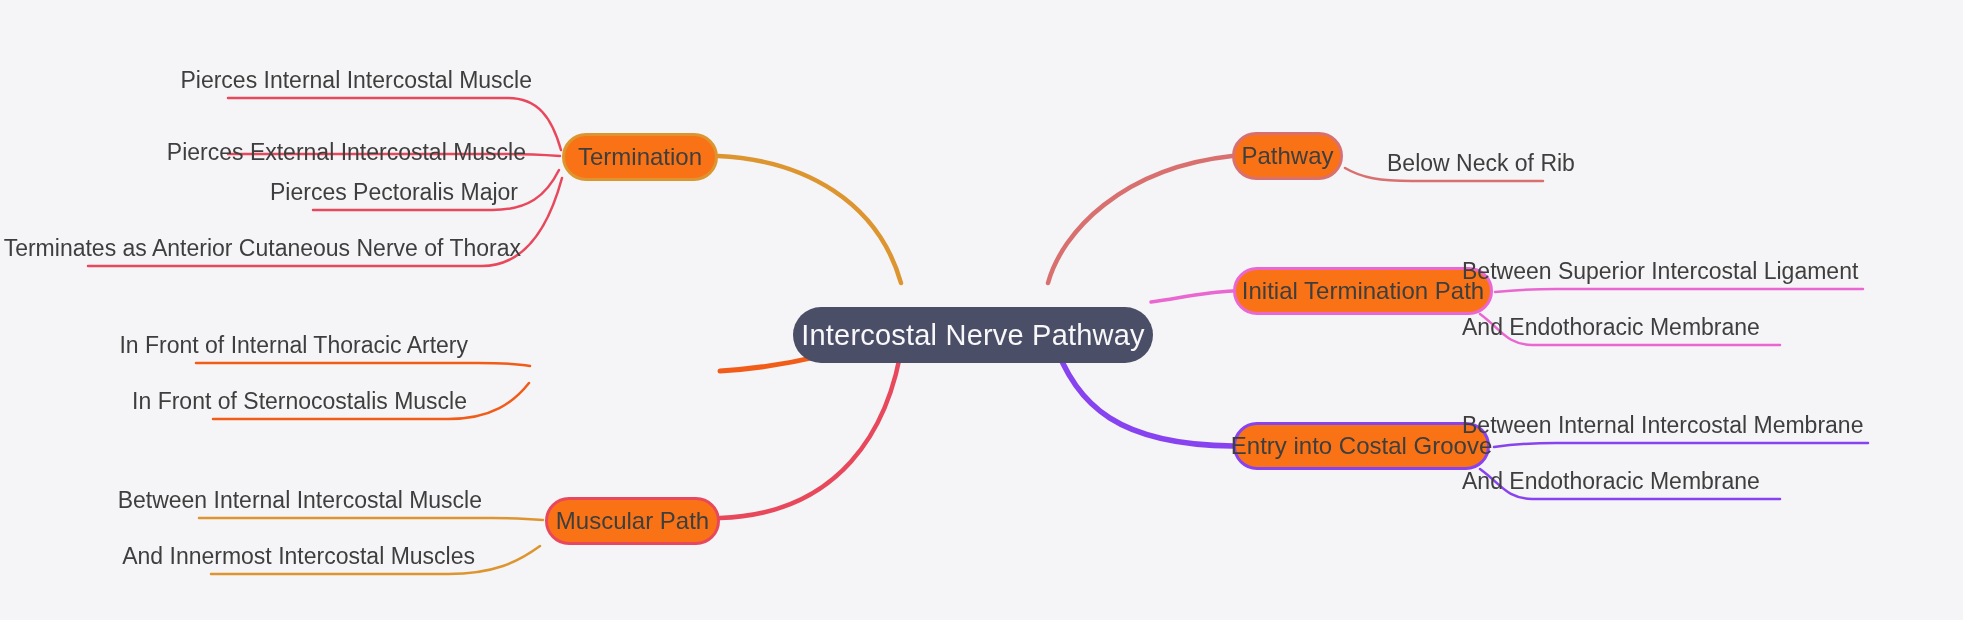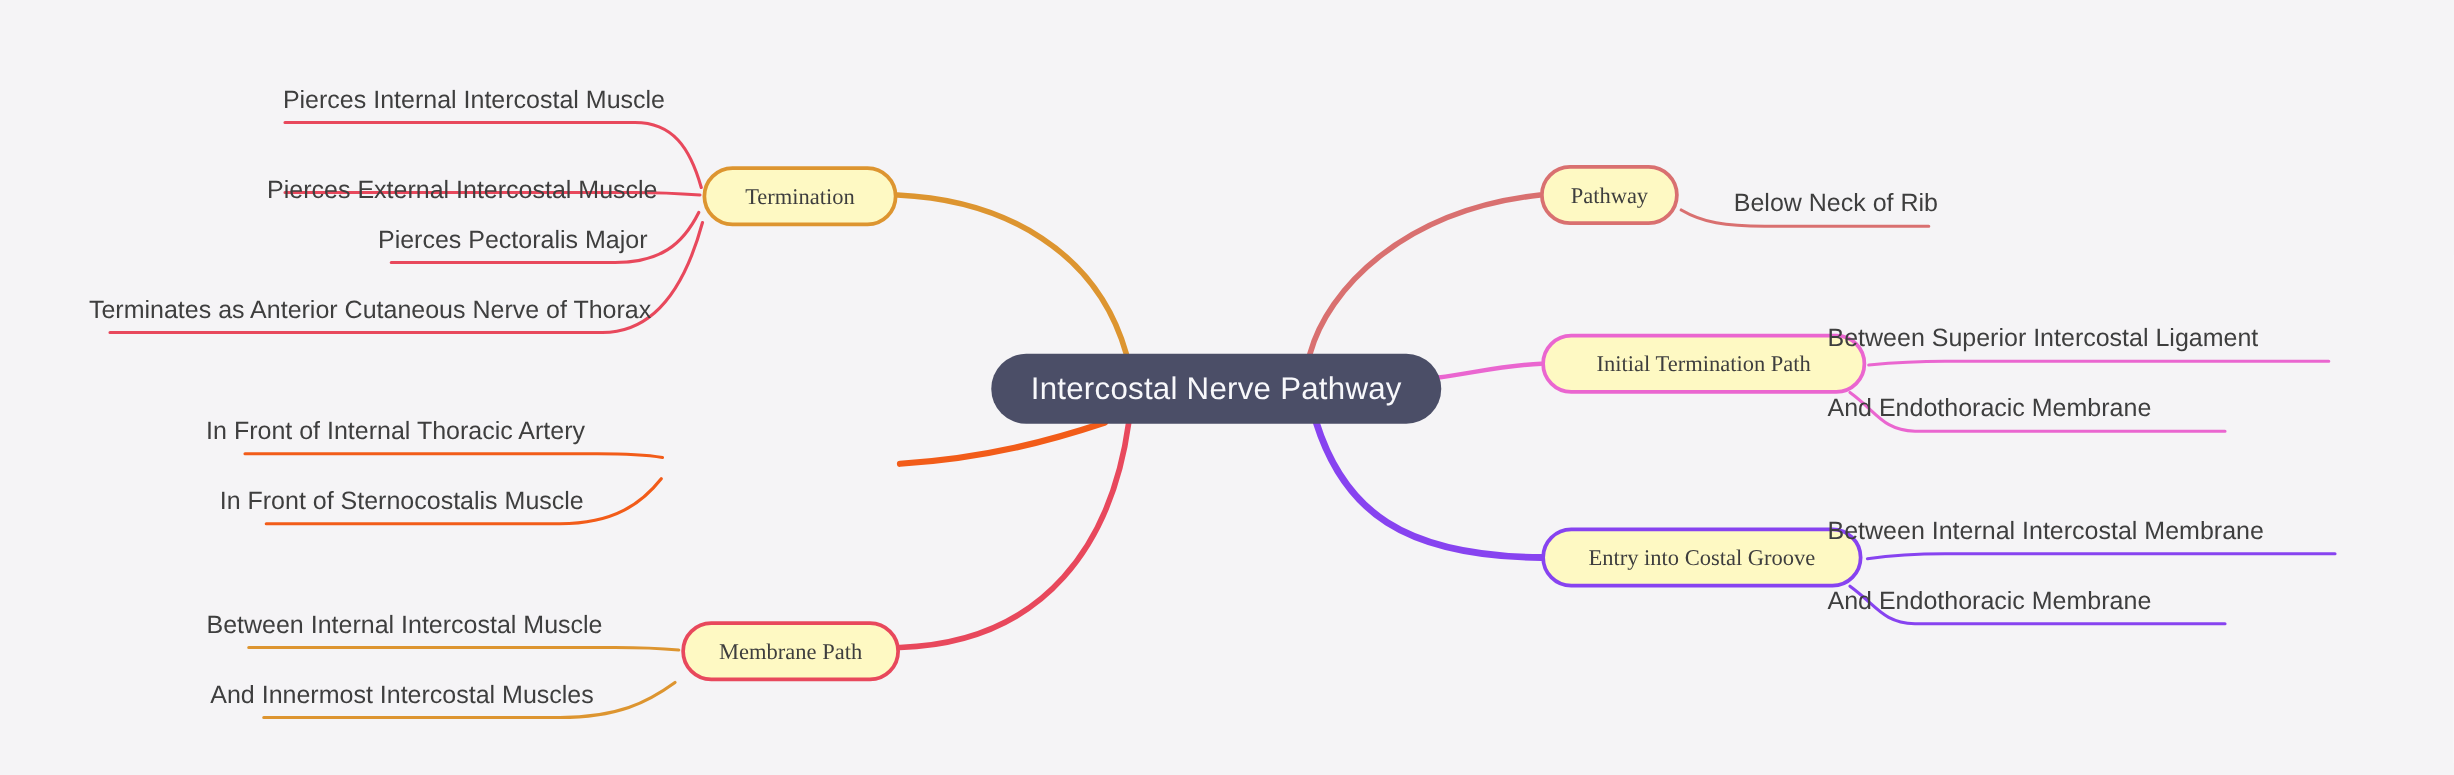--- a/index.html
+++ b/index.html
@@ -7,42 +7,42 @@
     position:relative;
     width:1963px;height:620px;
     overflow:hidden;
     font-family:"Liberation Sans", sans-serif;
   }
   .link-layer{position:absolute;left:0;top:0;width:1963px;height:620px;}
   .node{
     position:absolute;
     box-sizing:border-box;
     display:flex;align-items:center;justify-content:center;
-    background:#fef9c3;
+    background:#f97316;
     border:3.5px solid #999;
     border-radius:24px;
-    font-size:18px;
+    font-size:24px;
     white-space:nowrap;
     z-index:2;
-    font-family:Liberation Serif, serif;
   }
   .central{
     position:absolute;
     box-sizing:border-box;
     display:flex;align-items:center;justify-content:center;
     border-radius:28px;
-    font-size:25px;
+    font-size:29px;
     white-space:nowrap;
     letter-spacing:0.2px;
     z-index:3;
+    margin-top:24px;
   }
   .child-label{
     position:absolute;
     white-space:nowrap;
-    font-size:20px;
+    font-size:23px;
     line-height:28px;
     z-index:2;
   }
 </style>
 </head>
 <body>
 
 <div class="canvas" style="background-color: rgb(245, 244, 246); color: rgb(62, 62, 62);">
 
   <svg class="link-layer" viewBox="0 0 1963 620">
@@ -74,21 +74,21 @@
       <path stroke-width="2.5" d="M 1494 447 C 1515 444 1530 443 1556 443 H 1868" stroke="#8743F0"></path>
       <path stroke-width="2.5" d="M 1480 469 C 1502 485 1506 498 1532 499 H 1780" stroke="#8743F0"></path>
     </g>
   </svg>
 
   <div class="central" style="left: 793px; top: 283px; width: 360px; height: 56px; background-color: rgb(75, 78, 103); color: rgb(248, 248, 251);">Intercostal Nerve Pathway</div>
 
   <div class="node" style="left: 562px; top: 133px; width: 156px; height: 48px; border-color: rgb(221, 149, 48);">Termination</div>
 
 
-  <div class="node" style="left: 545px; top: 497px; width: 175px; height: 48px; border-color: rgb(232, 72, 92);">Membrane Path</div>
+  <div class="node" style="left: 545px; top: 497px; width: 175px; height: 48px; border-color: rgb(232, 72, 92);">Muscular Path</div>
 
   <div class="node" style="left: 1232px; top: 132px; width: 111px; height: 48px; border-color: rgb(217, 112, 112);">Pathway</div>
 
   <div class="node" style="left: 1233px; top: 267px; width: 260px; height: 48px; border-color: rgb(234, 102, 208);">Initial Termination Path</div>
 
   <div class="node" style="left: 1233px; top: 422px; width: 257px; height: 48px; border-color: rgb(135, 67, 240);">Entry into Costal Groove</div>
 
   <div class="child-label" style="right:1431px;top:66px;">Pierces Internal Intercostal Muscle</div>
   <div class="child-label" style="right:1437px;top:138px;">Pierces External Intercostal Muscle</div>
   <div class="child-label" style="right:1442px;top:234px;">Terminates as Anterior Cutaneous Nerve of Thorax</div>

